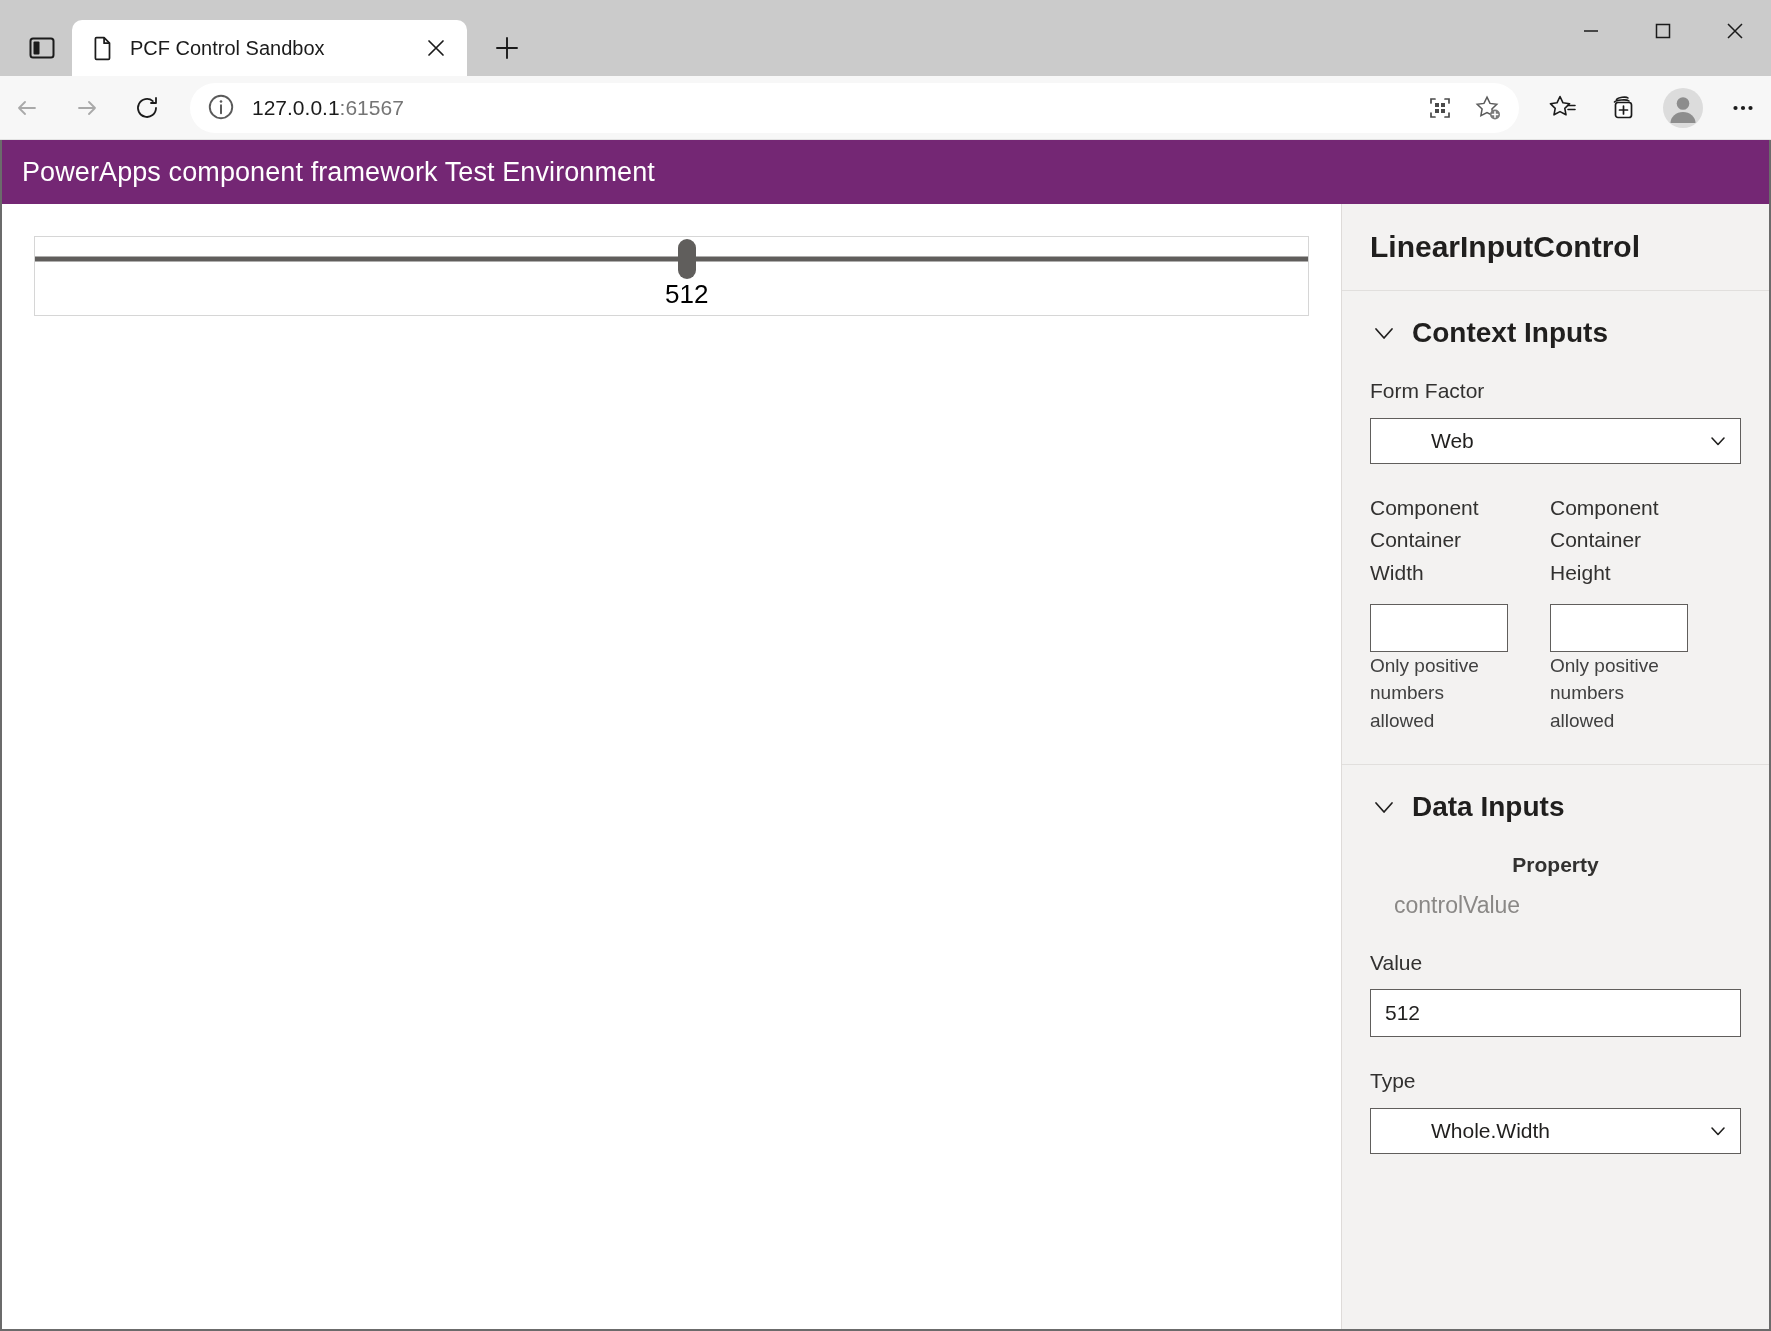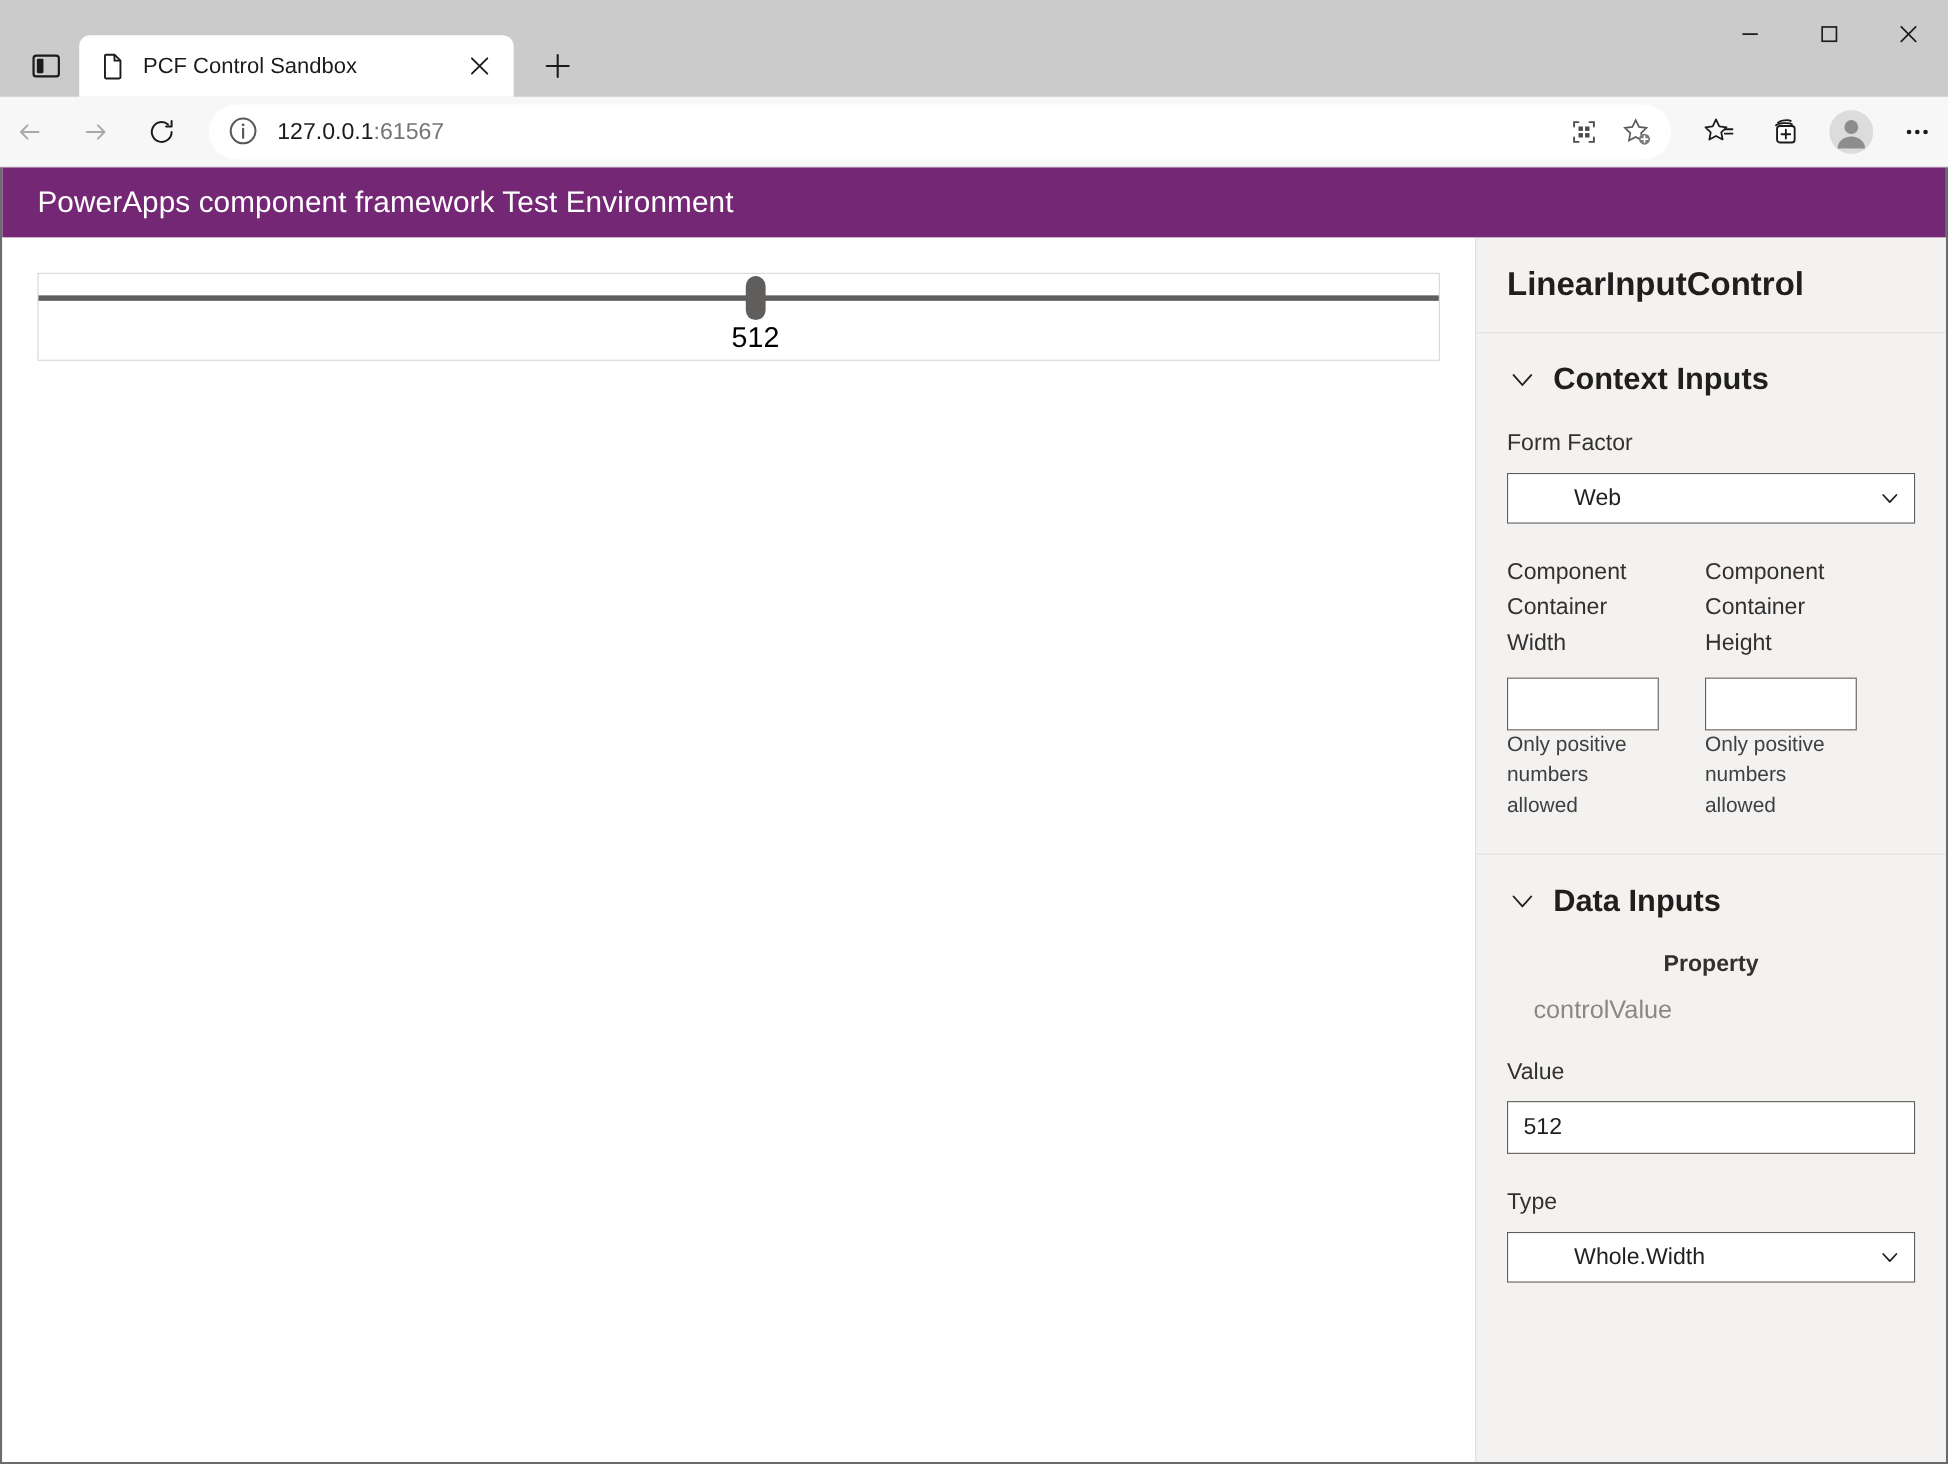--- a/index.html
+++ b/index.html
@@ -12,21 +12,21 @@
   }
 
   
   .browser {
     width: 1771px; height: 1331px;
     display: flex; flex-direction: column;
     background: #ffffff;
   }
 
   .titlebar {
-    height: 88px;
+    height: 76px;
     background: #cbcbcb;
     display: flex;
     align-items: flex-end;
     position: relative;
     flex: 0 0 auto;
   }
 
   .tab-strip-icon {
     width: 60px; height: 56px;
     margin-left: 12px;
@@ -138,21 +138,21 @@
     border-left: 2px solid #6b6b6b;
     border-right: 2px solid #6b6b6b;
     border-bottom: 2px solid #6b6b6b;
   }
 
   .app-header {
     height: 64px;
     background: #742774;
     display: flex;
     align-items: center;
-    padding-left: 32px;
+    padding-left: 20px;
     flex: 0 0 auto;
   }
   .app-header-title {
     color: #ffffff;
     font-size: 27px;
     font-weight: 400;
     letter-spacing: .1px;
   }
 
   .body-area {

